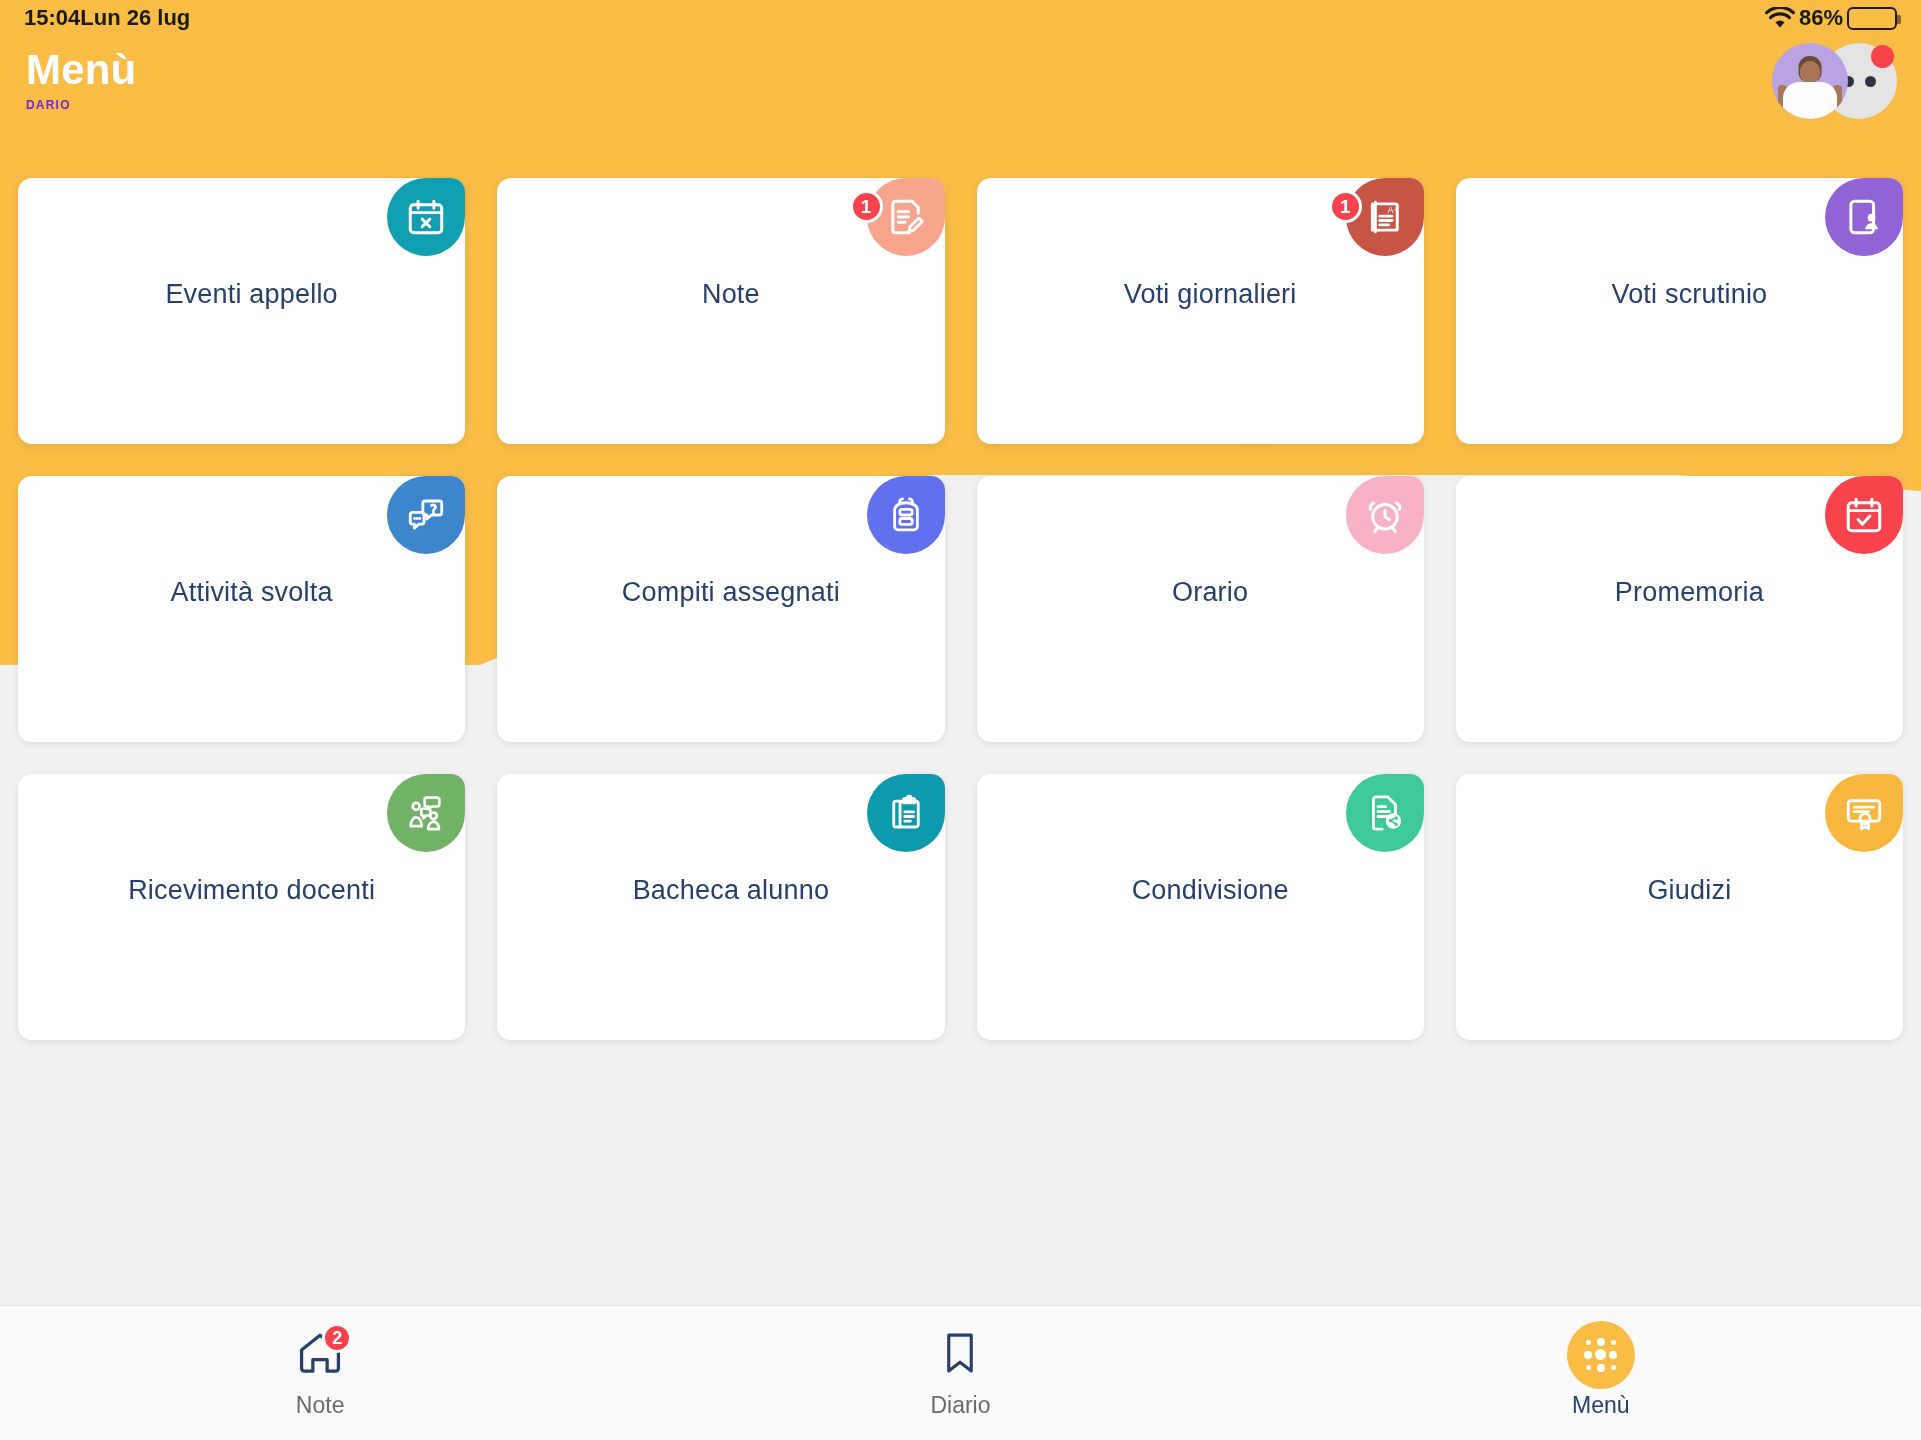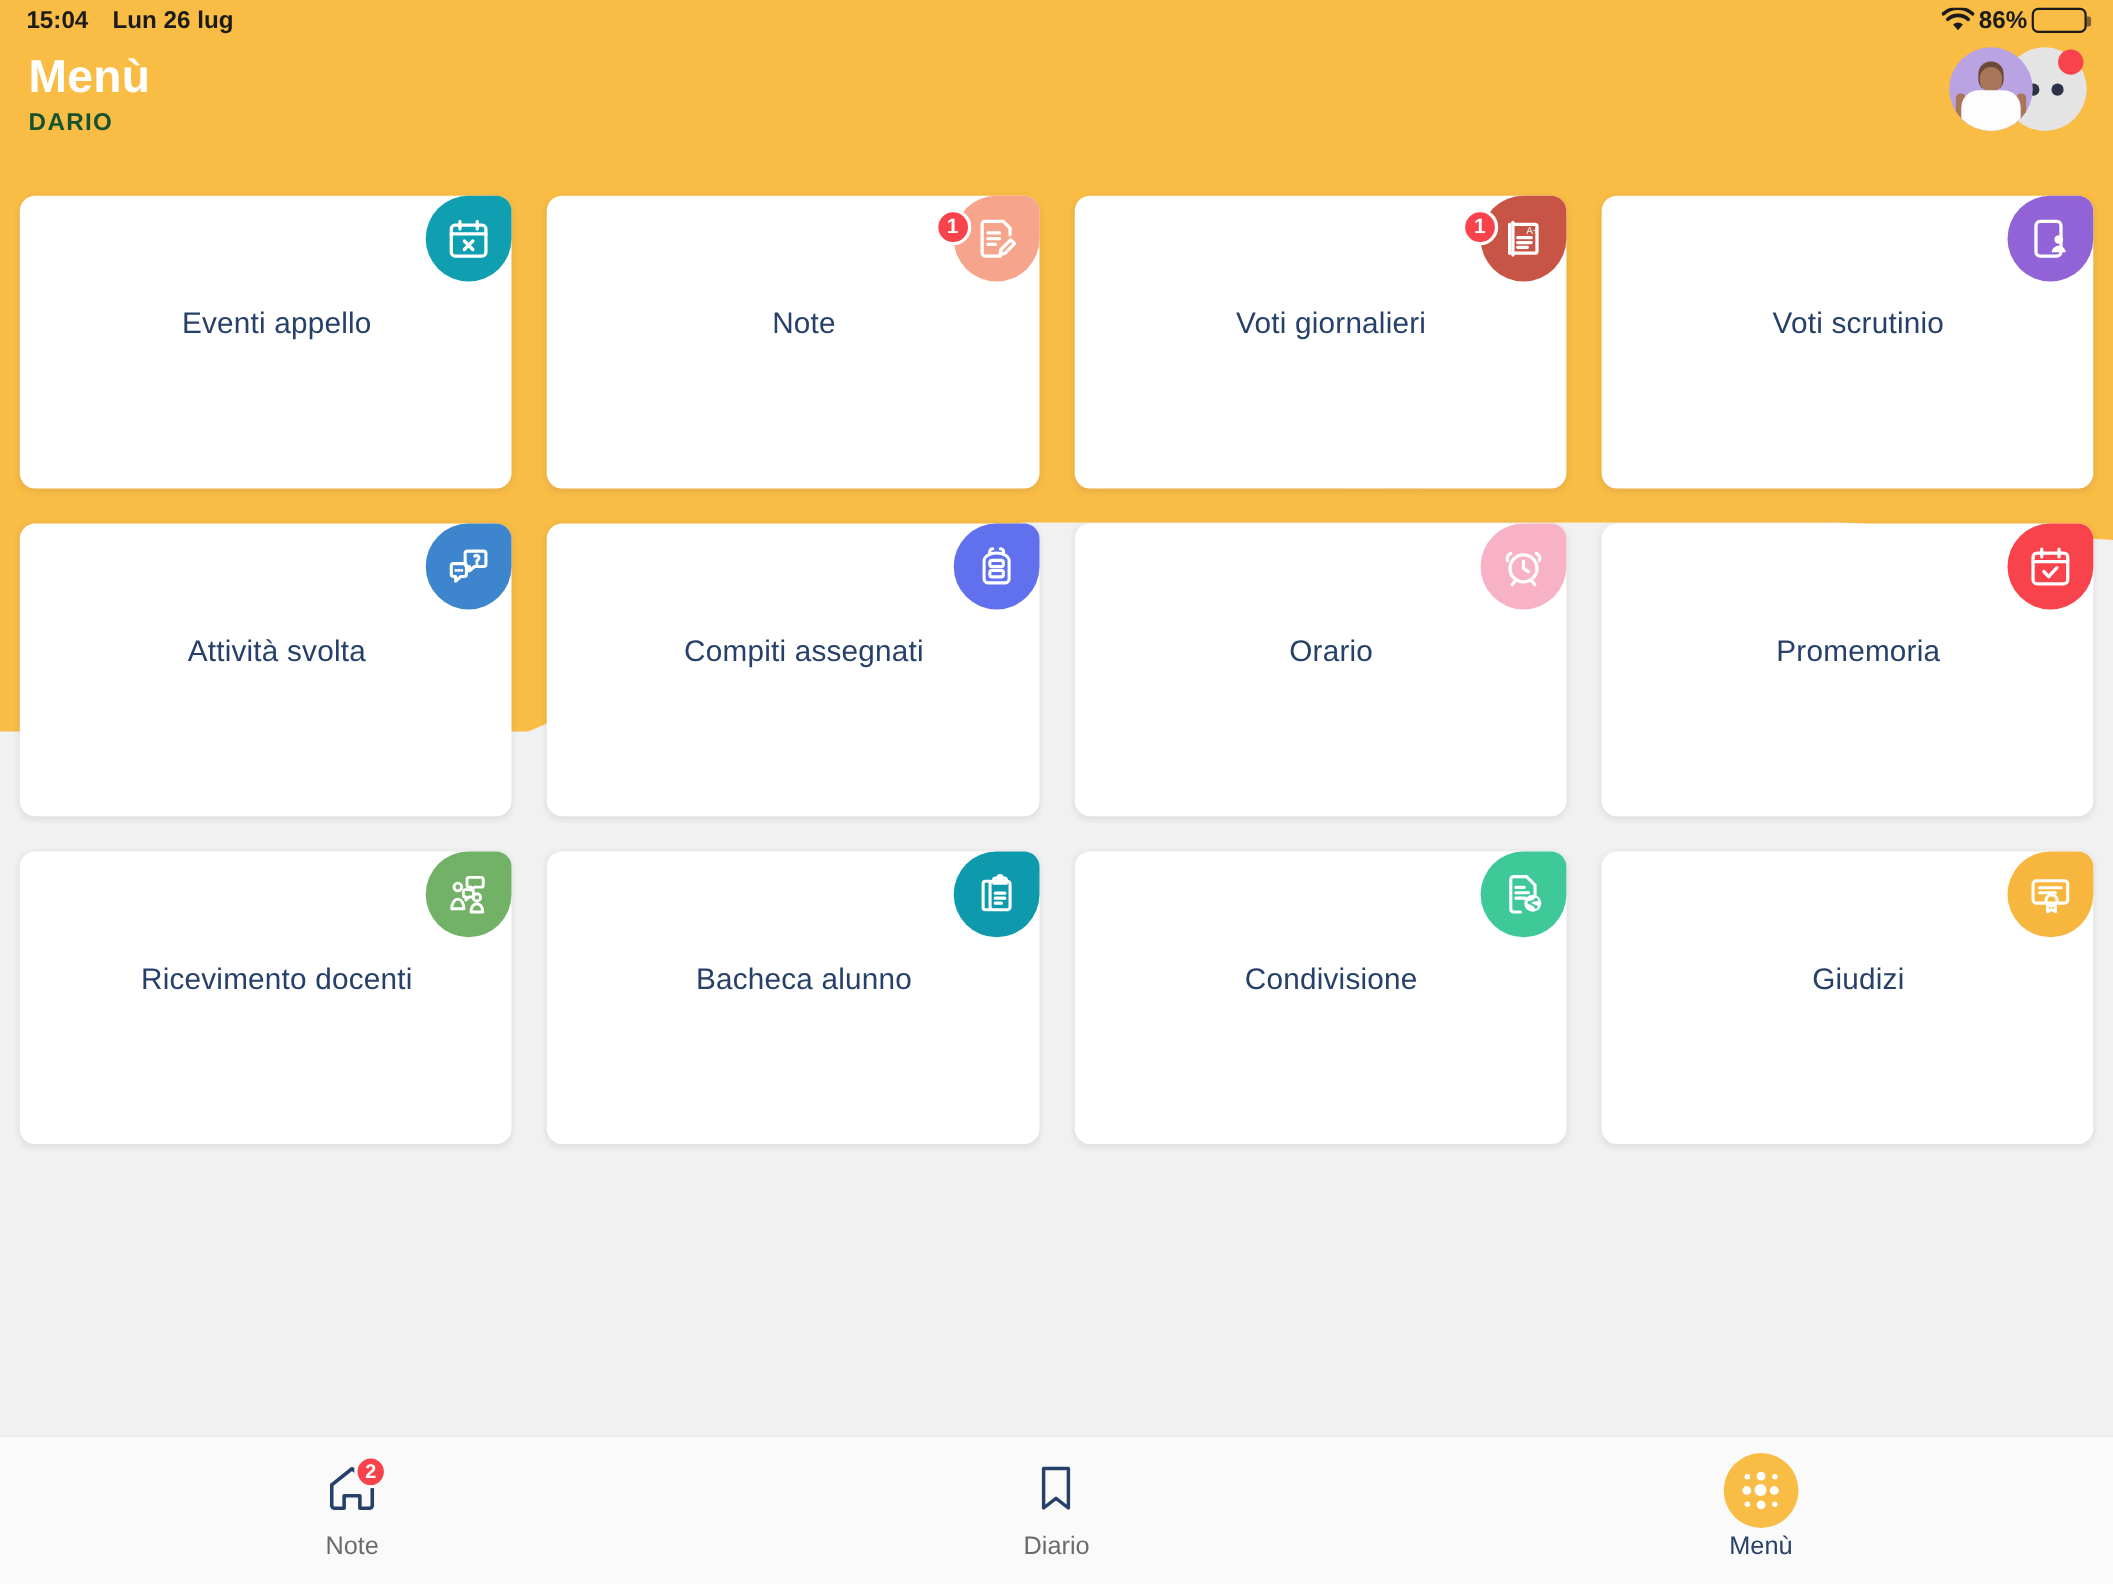--- a/index.html
+++ b/index.html
@@ -58,21 +58,21 @@
     left: 0; top: 0;
     width: 1921px; height: 36px;
     display: flex;
     align-items: center;
     z-index: 30;
     color: #1b1b1b;
     font-size: 22px;
     font-weight: 600;
     padding: 0 24px;
   }
-  .sb-left { display: flex; align-items: flex-end; gap: 22px; }
+  .sb-left { display: flex; align-items: flex-end; }
   .sb-right { margin-left: auto; display: flex; align-items: center; gap: 4px; }
   .wifi-icon svg { display: block; }
   .batt {
     width: 50px; height: 23px;
     border: 2.5px solid #1b1b1b;
     border-radius: 6px;
     position: relative;
     padding: 2.5px;
   }
   .batt-fill { height: 100%; width: 86%; background: #1b1b1b; border-radius: 2px; }
@@ -90,23 +90,23 @@
     z-index: 20;
   }
   .page-title {
     font-size: 42px;
     font-weight: bold;
     color: #ffffff;
     line-height: 1.05;
     letter-spacing: .2px;
   }
   .page-subtitle {
-    font-size: 22px;
+    font-size: 12px;
     font-weight: bold;
-    color: #14532d;
+    color: #6d28d9;
     letter-spacing: 1.2px;
     margin-top: 6px;
   }
 
   
   .avatar-cluster {
     position: absolute;
     right: 24px; top: 43px;
     width: 165px; height: 78px;
     z-index: 22;

